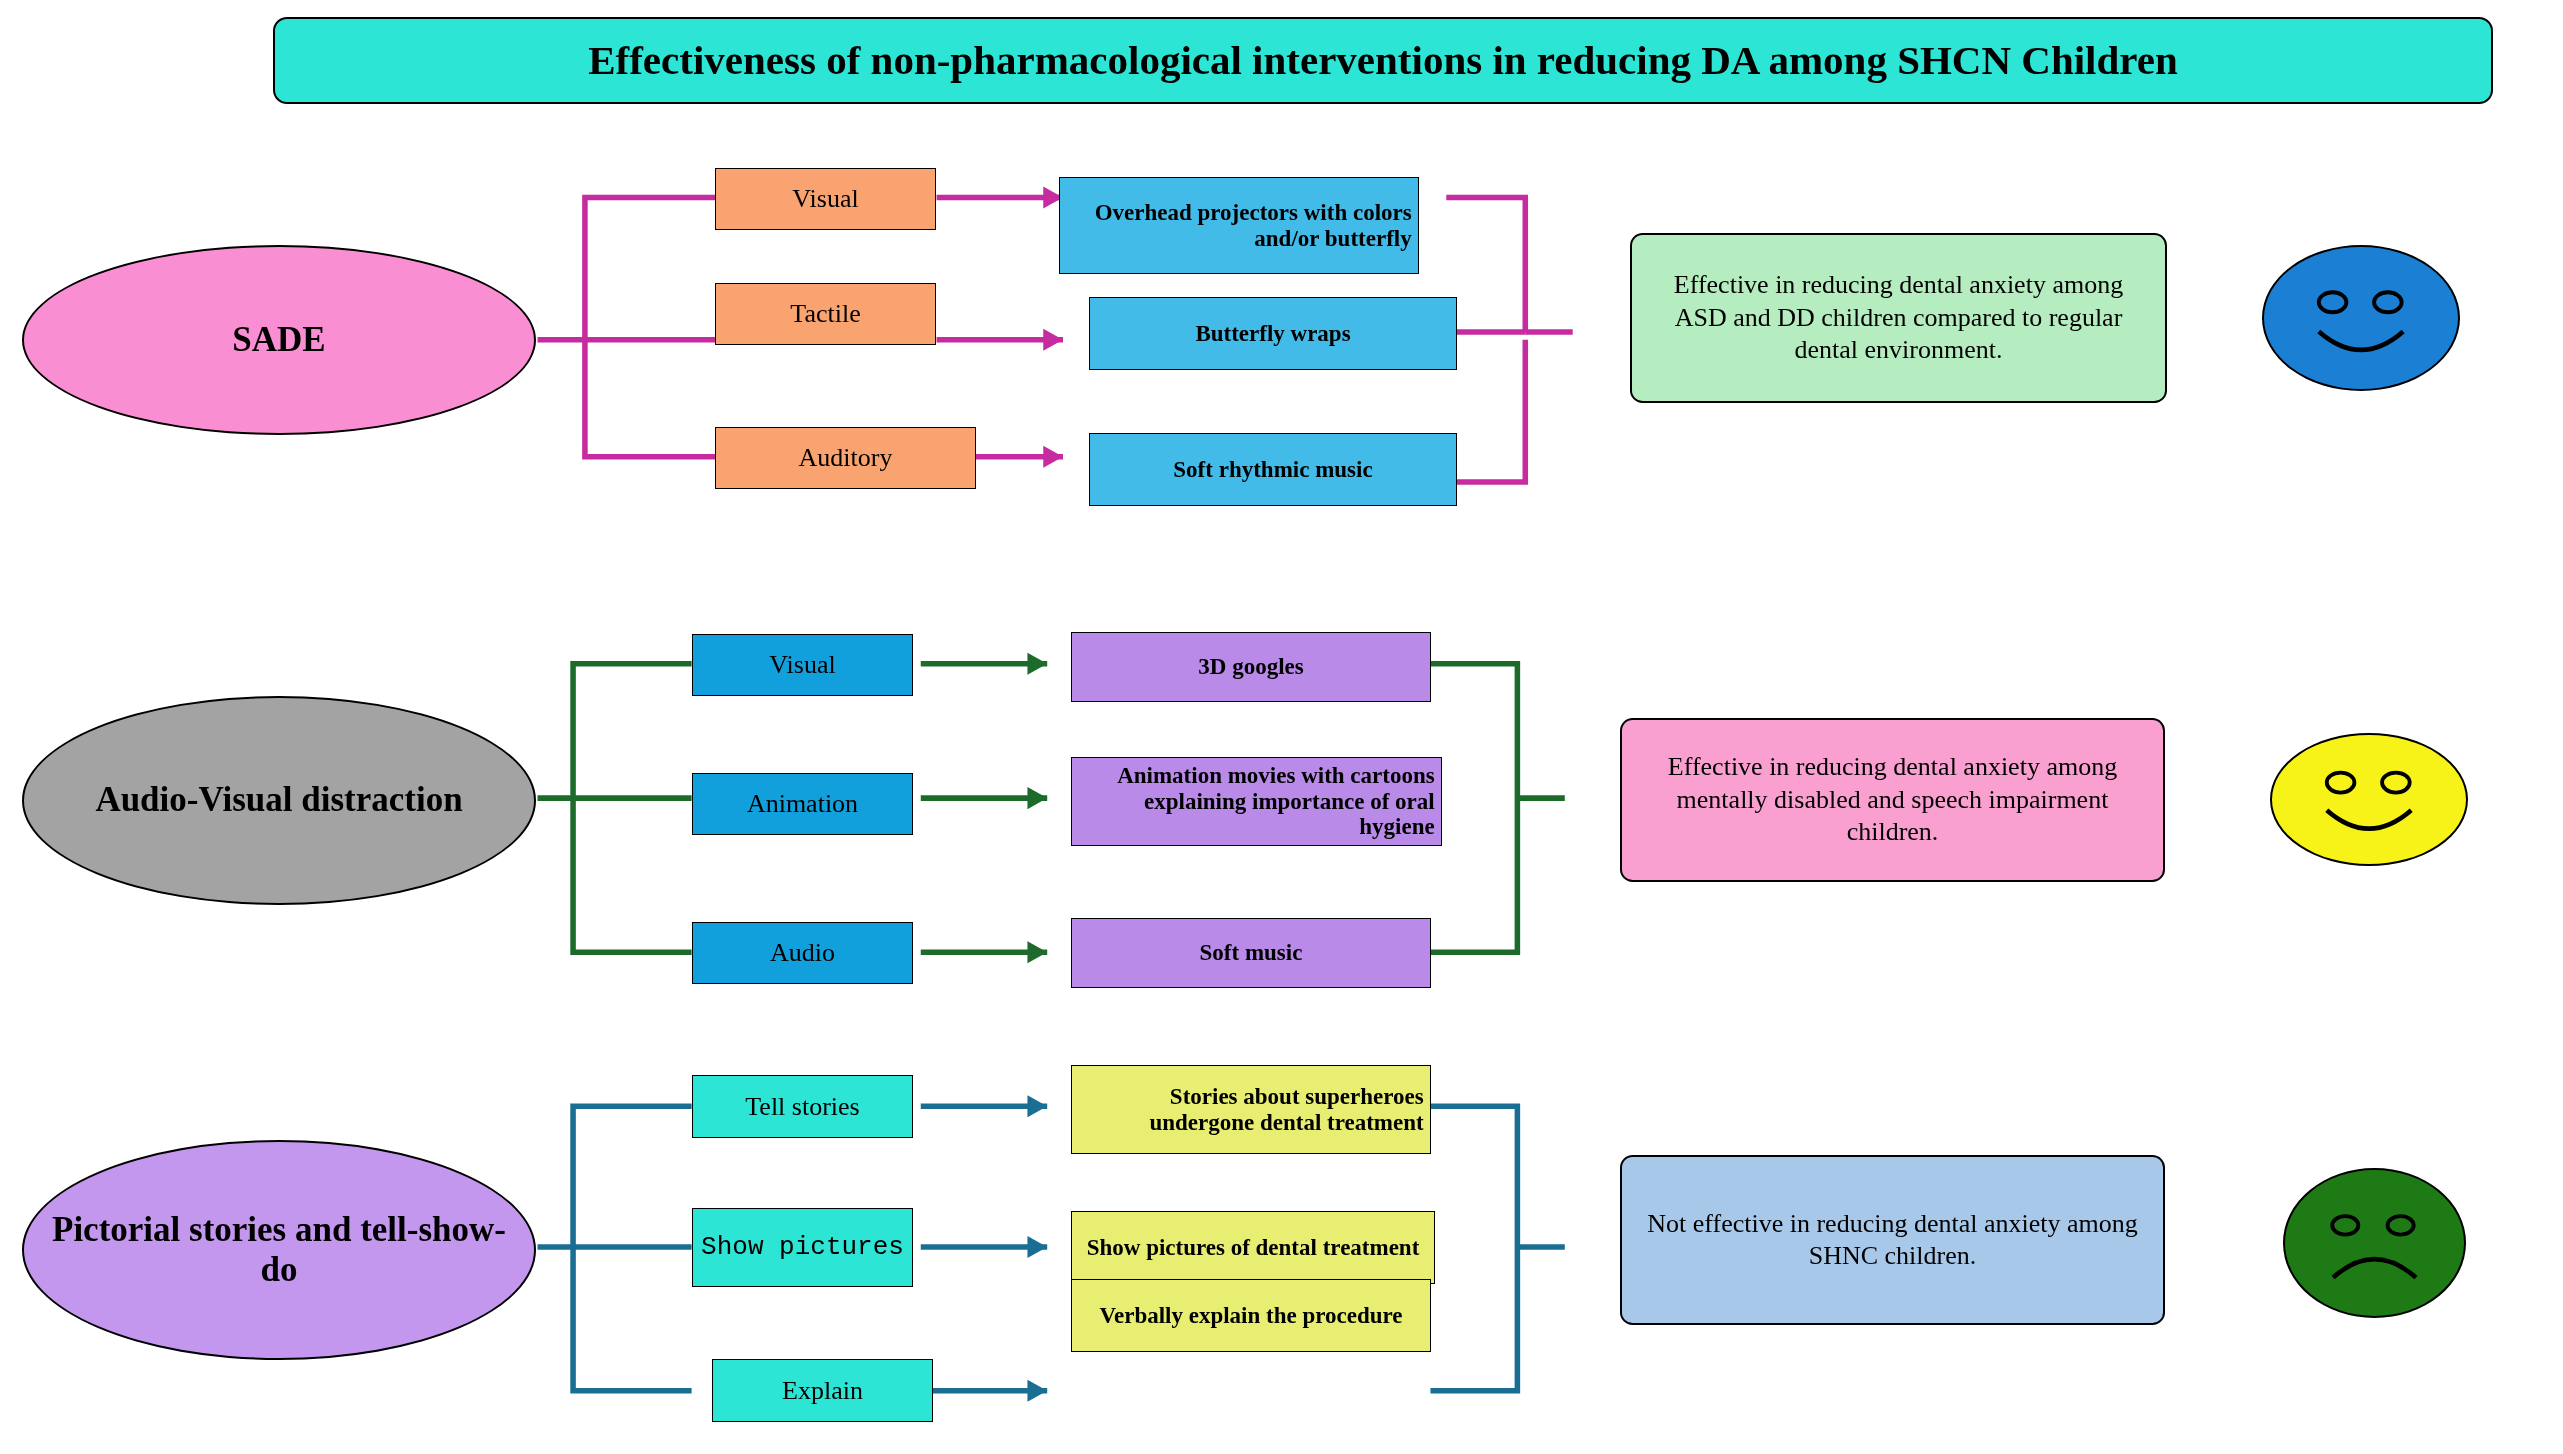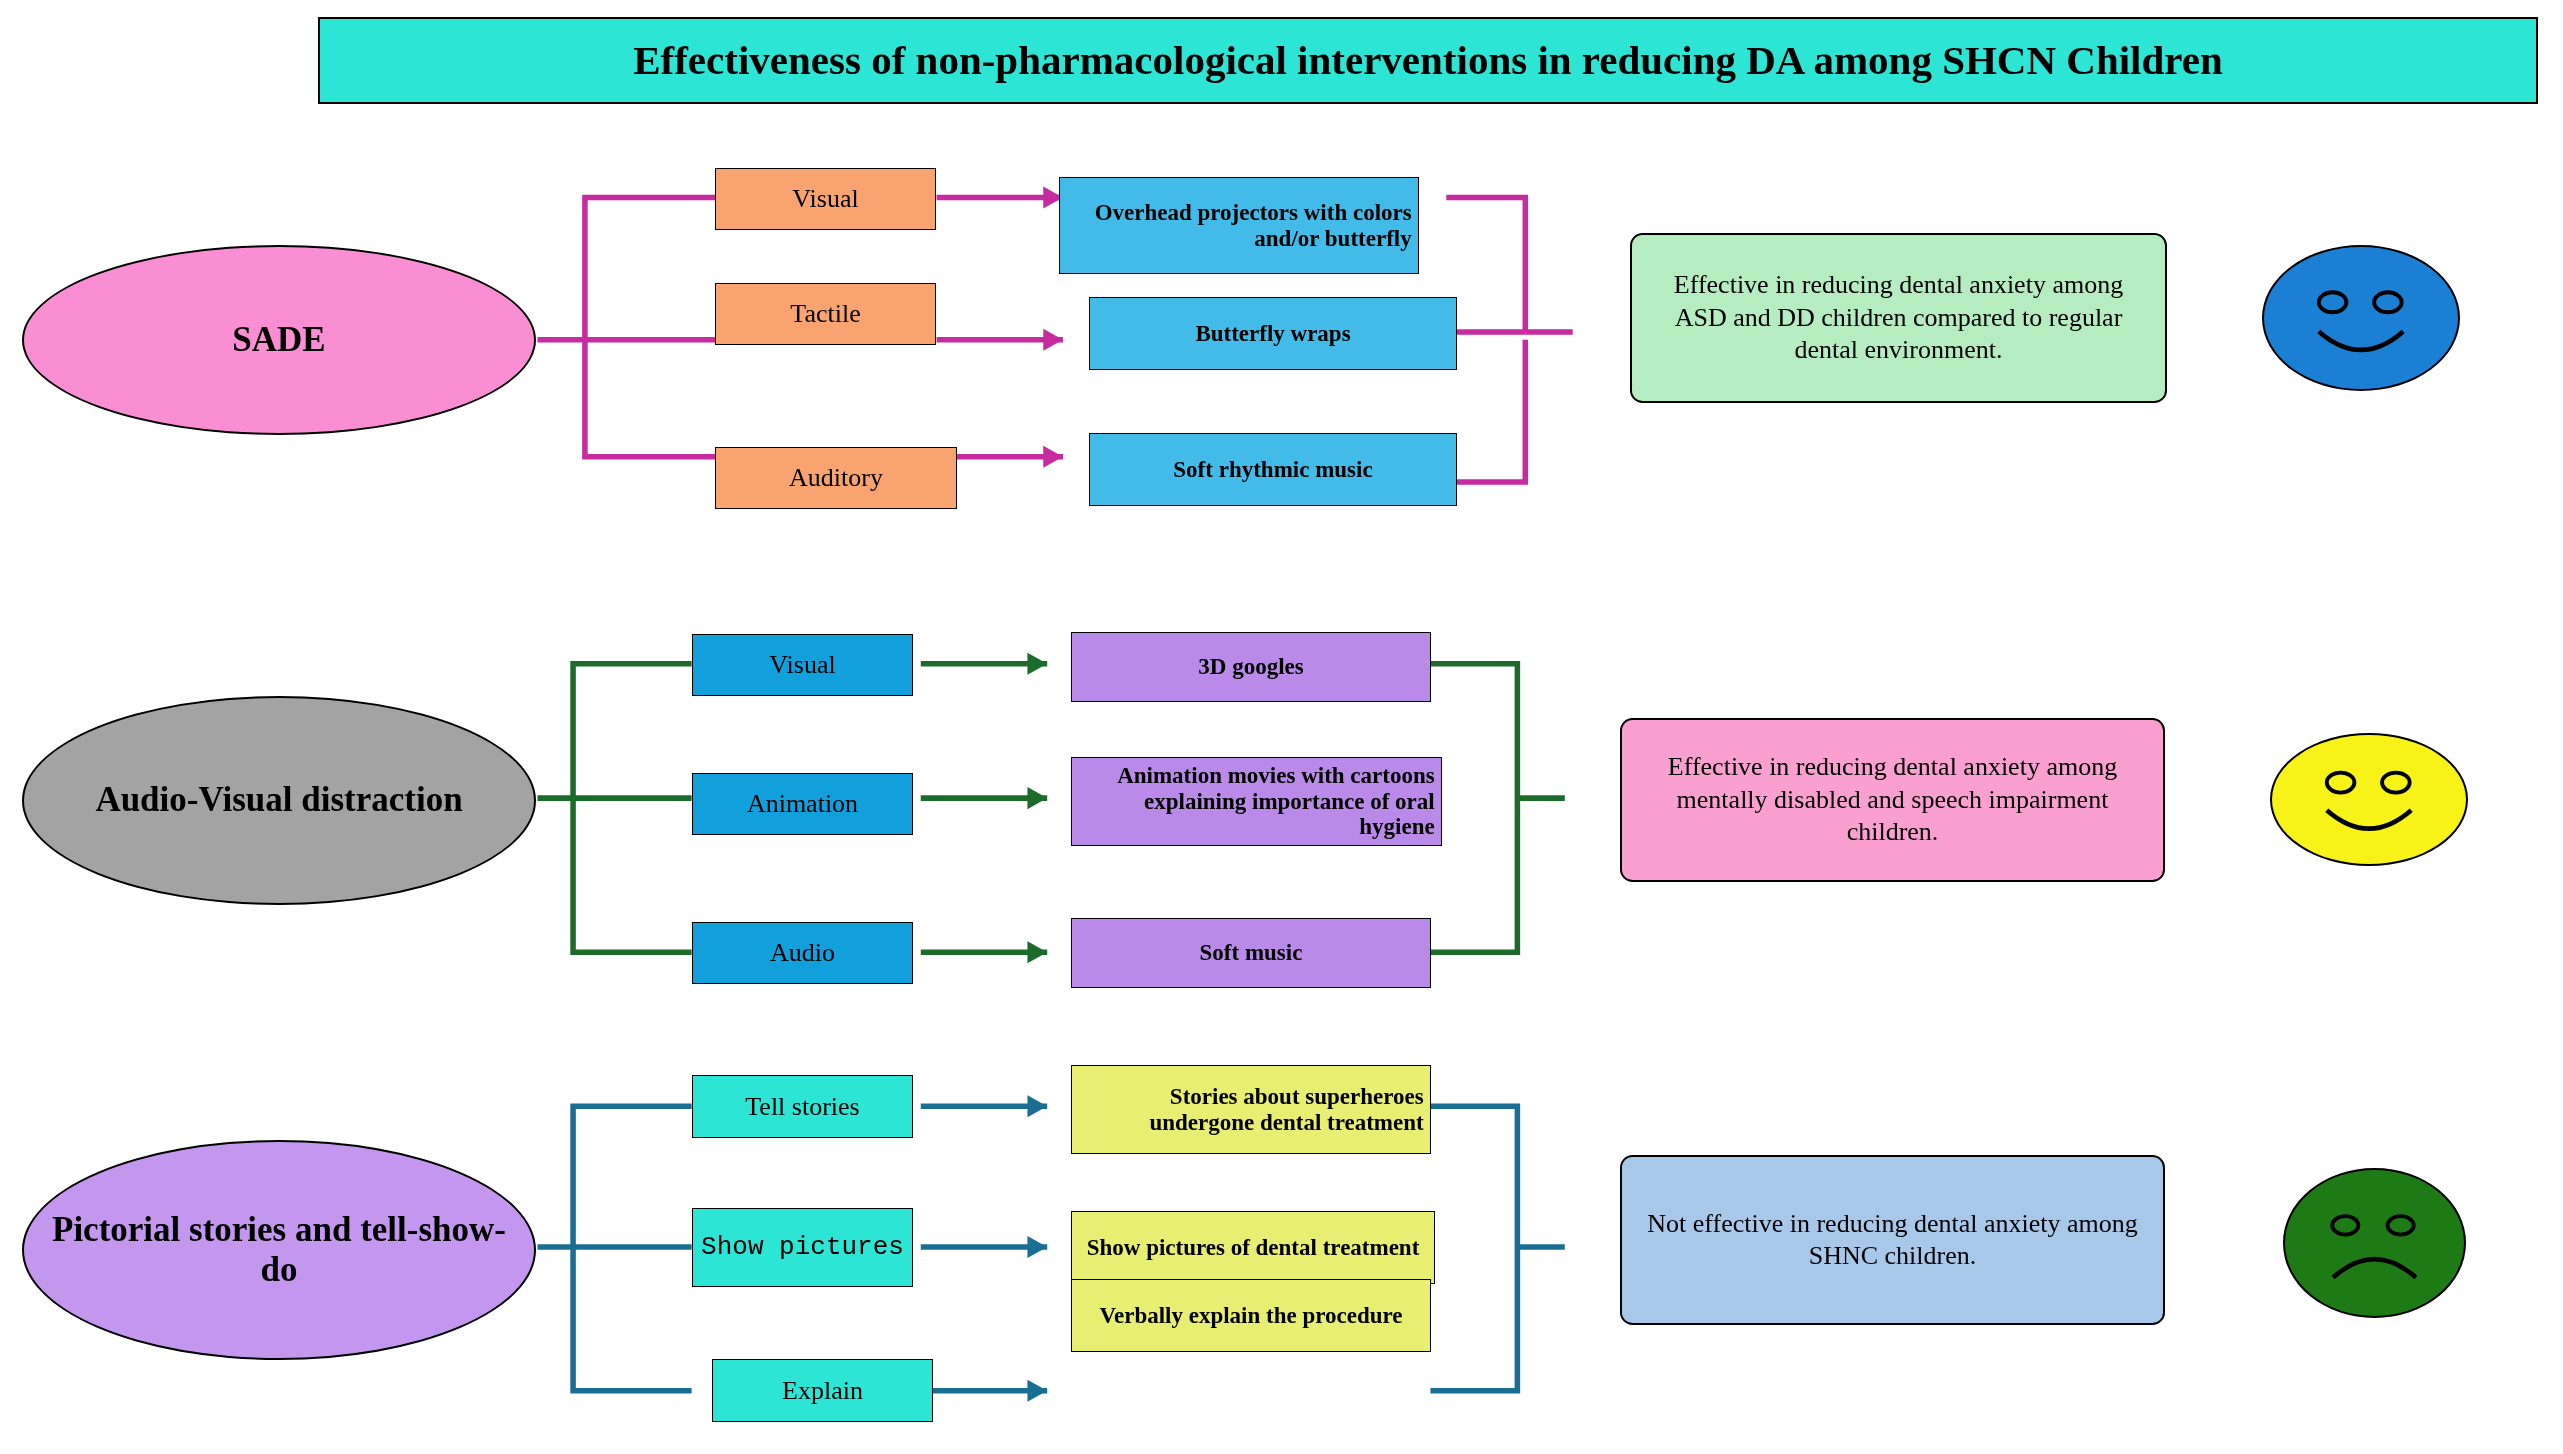--- a/index.html
+++ b/index.html
@@ -17,26 +17,25 @@
 
   
   #title-banner {
     position: absolute;
     left: 273px;
     top: 17.4px;
     width: 2220px;
     height: 87px;
     background: #2de5d5;
     border: 2.4px solid #000000;
-    border-radius: 0;
-    display: flex;
-    align-items: center;
-    justify-content: center;
-    box-sizing: border-box;
-    margin-left: 45px;
+    border-radius: 14px;
+    display: flex;
+    align-items: center;
+    justify-content: center;
+    box-sizing: border-box;
   }
   #title-banner .title-text {
     font-size: 41px;
     font-weight: bold;
     color: #000000;
     text-align: center;
     line-height: 1.1;
     white-space: nowrap;
   }
 
@@ -175,21 +174,21 @@
 <div class="ellipse" style="left:22px; top:245px; width:514px; height:190px; background:#f98fd2;">
   <div class="ell-label">SADE</div>
 </div>
 
 <div class="node-box mid-box" style="left:715px; top:168px; width:221px; height:62px; background:#f9a470;">
   <div class="nb-label">Visual</div>
 </div>
 <div class="node-box mid-box" style="left:715px; top:283px; width:221px; height:62px; background:#f9a470;">
   <div class="nb-label">Tactile</div>
 </div>
-<div class="node-box mid-box" style="left:715px; top:427px; width:242px; height:62px; background:#f9a470;margin-top:20px;">
+<div class="node-box mid-box" style="left:715px; top:427px; width:261px; height:62px; background:#f9a470;">
   <div class="nb-label">Auditory</div>
 </div>
 
 <div class="node-box desc-box" style="left:1059px; top:161px; width:360px; height:97px; background:#43bbe8;margin-top:16px;">
   <div class="nb-label">Overhead projectors with colors and/or butterfly</div>
 </div>
 <div class="node-box desc-box" style="left:1089px; top:297px; width:368px; height:73px; background:#43bbe8;">
   <div class="nb-label">Butterfly wraps</div>
 </div>
 <div class="node-box desc-box" style="left:1089px; top:433px; width:368px; height:73px; background:#43bbe8;">

